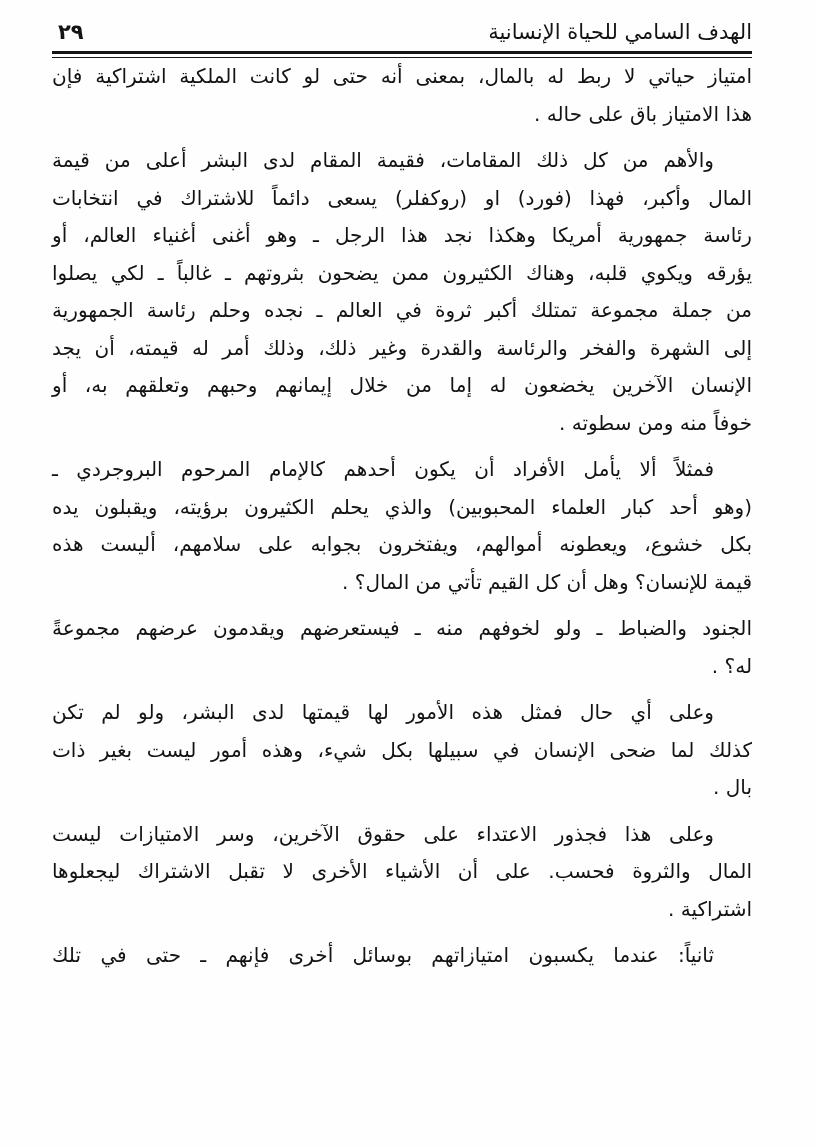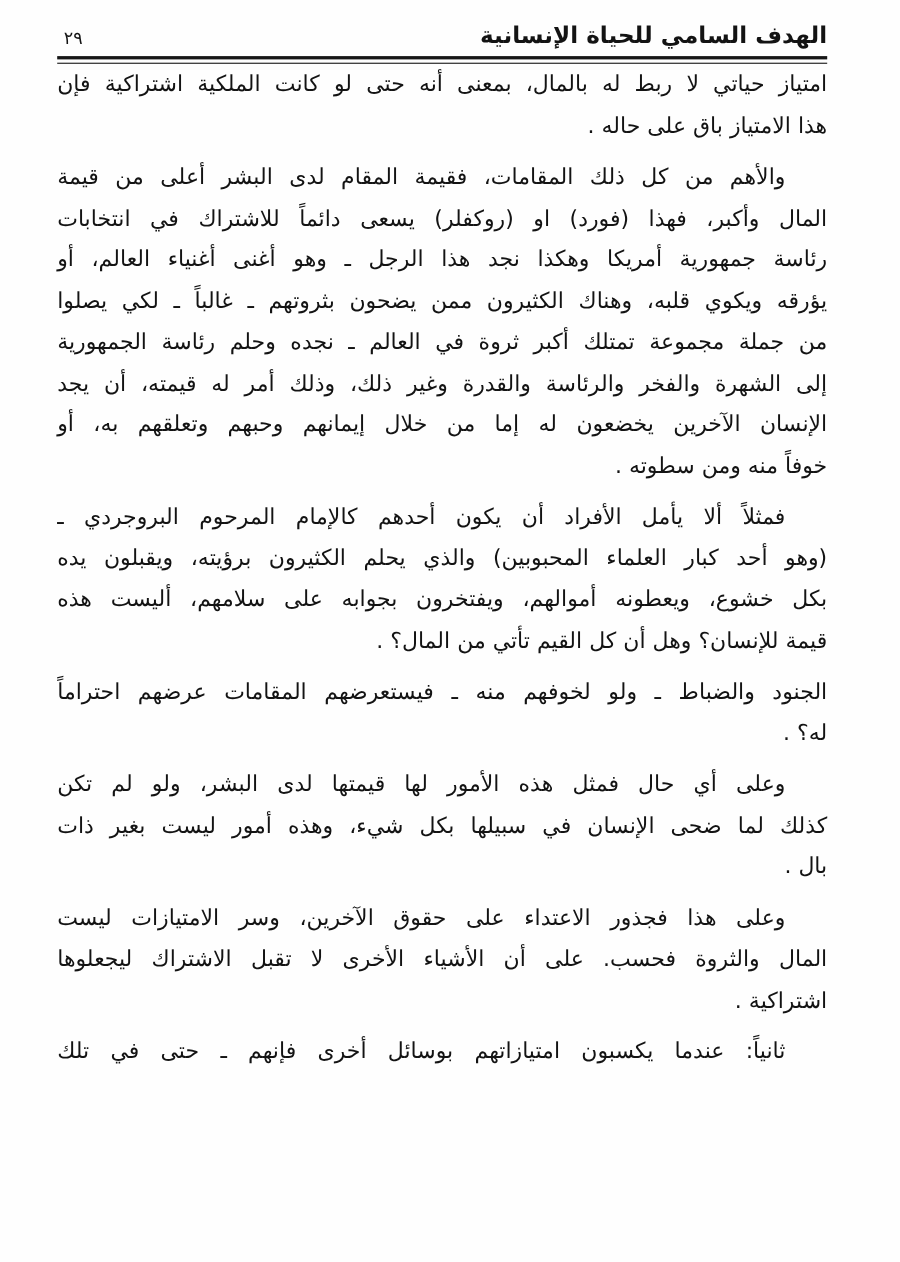--- a/index.html
+++ b/index.html
@@ -21,26 +21,26 @@
   }
   .page-header {
     display: flex;
     flex-direction: row;
     justify-content: space-between;
     align-items: flex-end;
   }
   .page-title {
     margin: 0;
     font-size: 21px;
-    font-weight: 700;
+    font-weight: 400;
     letter-spacing: 0;
   }
   .page-number {
-    font-size: 16px;
-    font-weight: 400;
+    font-size: 21px;
+    font-weight: 700;
     padding-left: 6px;
   }
   .header-divider { margin-top: 7px; }
   .rule-thick { height: 3px; background: #161616; }
   .rule-thin  { height: 1px; background: #161616; margin-top: 3px; }
 
   .page-body {
     font-size: 20px;
   }
   .paragraph { margin: 0 0 9px 0; }
@@ -84,21 +84,21 @@
         <div class="line">الإنسان الآخرين يخضعون له إما من خلال إيمانهم وحبهم وتعلقهم به، أو</div>
         <div class="line endline">خوفاً منه ومن سطوته .</div>
       </div>
       <div class="paragraph">
         <div class="line indent">فمثلاً ألا يأمل الأفراد أن يكون أحدهم كالإمام المرحوم البروجردي ـ</div>
         <div class="line">(وهو أحد كبار العلماء المحبوبين) والذي يحلم الكثيرون برؤيته، ويقبلون يده</div>
         <div class="line">بكل خشوع، ويعطونه أموالهم، ويفتخرون بجوابه على سلامهم، أليست هذه</div>
         <div class="line endline">قيمة للإنسان؟ وهل أن كل القيم تأتي من المال؟ .</div>
       </div>
       <div class="paragraph">
-        <div class="line">الجنود والضباط ـ ولو لخوفهم منه ـ فيستعرضهم المقامات عرضهم احتراماً</div>
+        <div class="line">الجنود والضباط ـ ولو لخوفهم منه ـ فيستعرضهم ويقدمون عرضهم مجموعةً</div>
         <div class="line endline">له؟ .</div>
       </div>
       <div class="paragraph">
         <div class="line indent">وعلى أي حال فمثل هذه الأمور لها قيمتها لدى البشر، ولو لم تكن</div>
         <div class="line">كذلك لما ضحى الإنسان في سبيلها بكل شيء، وهذه أمور ليست بغير ذات</div>
         <div class="line endline">بال .</div>
       </div>
       <div class="paragraph">
         <div class="line indent">وعلى هذا فجذور الاعتداء على حقوق الآخرين، وسر الامتيازات ليست</div>
         <div class="line">المال والثروة فحسب.  على أن الأشياء الأخرى لا تقبل الاشتراك ليجعلوها</div>

